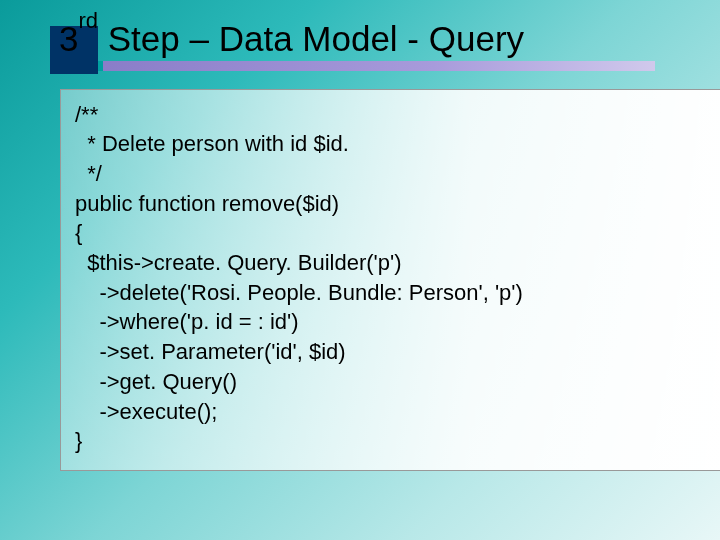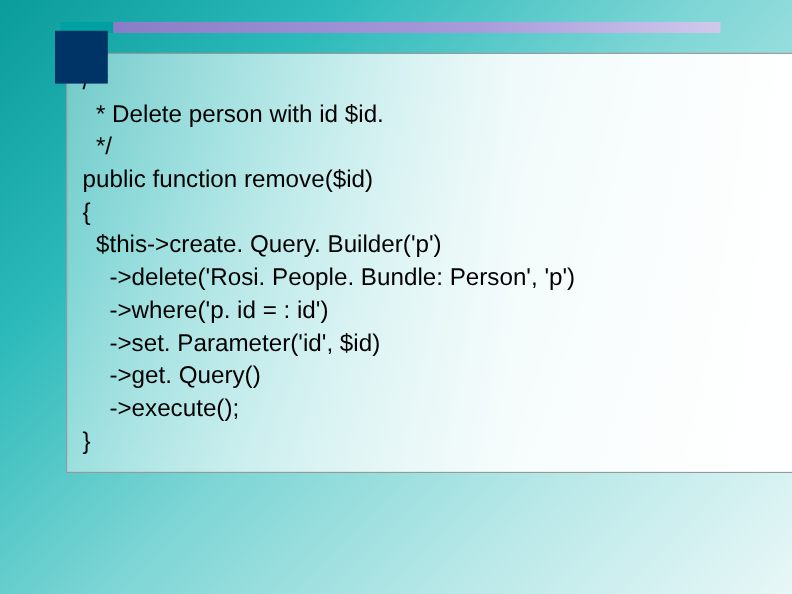--- a/index.html
+++ b/index.html
@@ -78,20 +78,23 @@
     white-space: pre;
   }
 </style>
 </head>
 <body>
 
 <div class="slide-content">
 
   <div class="title-wrap">
     <div class="title-bg"></div>
+    <div class="title-text">
+      <span>3</span><span class="title-sup">rd</span><span> Step – Data Model - Query</span>
+    </div>
     <div class="underline-row">
       <div class="ul-teal"></div>
       <div class="ul-purple"></div>
     </div>
   </div>
 
   <div class="code-box"><span>/**</span>
 <span>  * Delete person with id $id.</span>
 <span>  */</span>
 <span>public function remove($id)</span>

